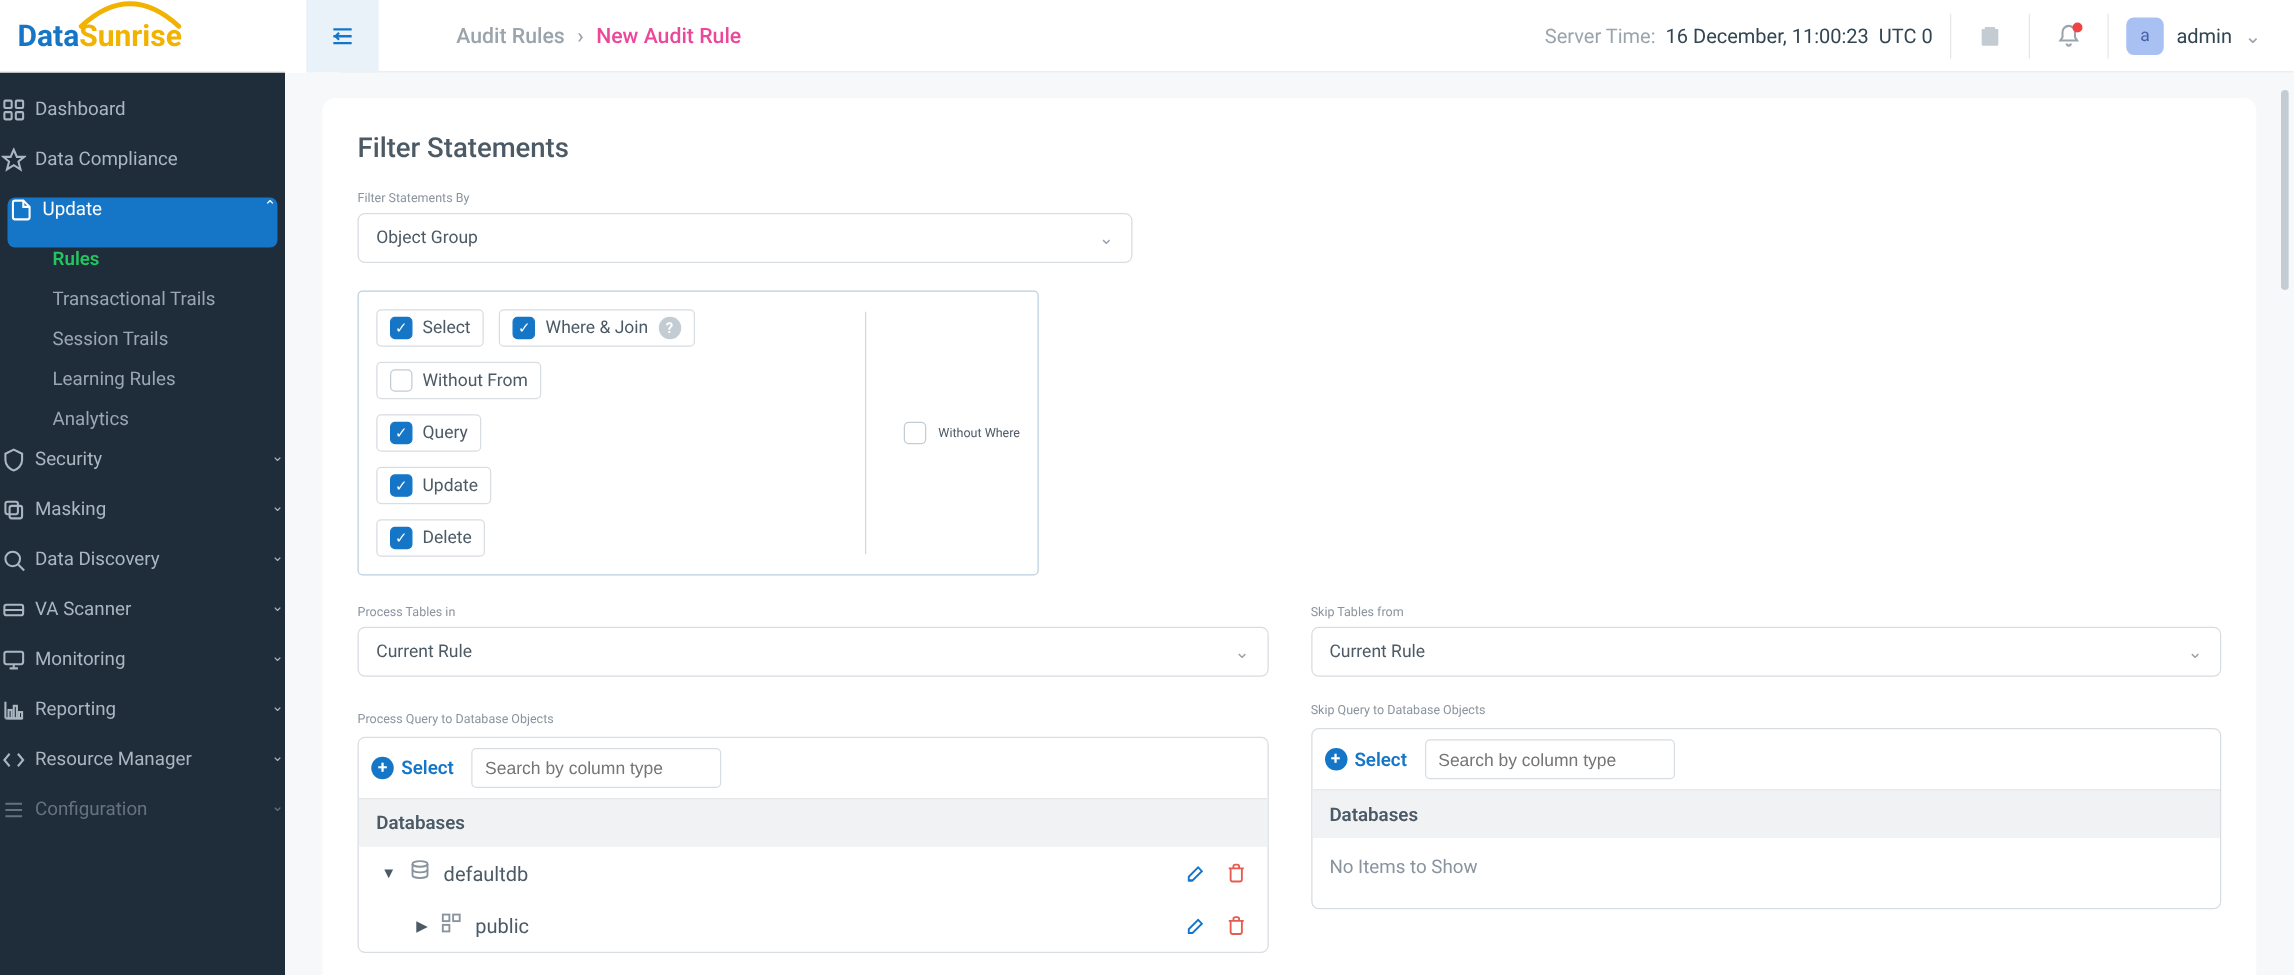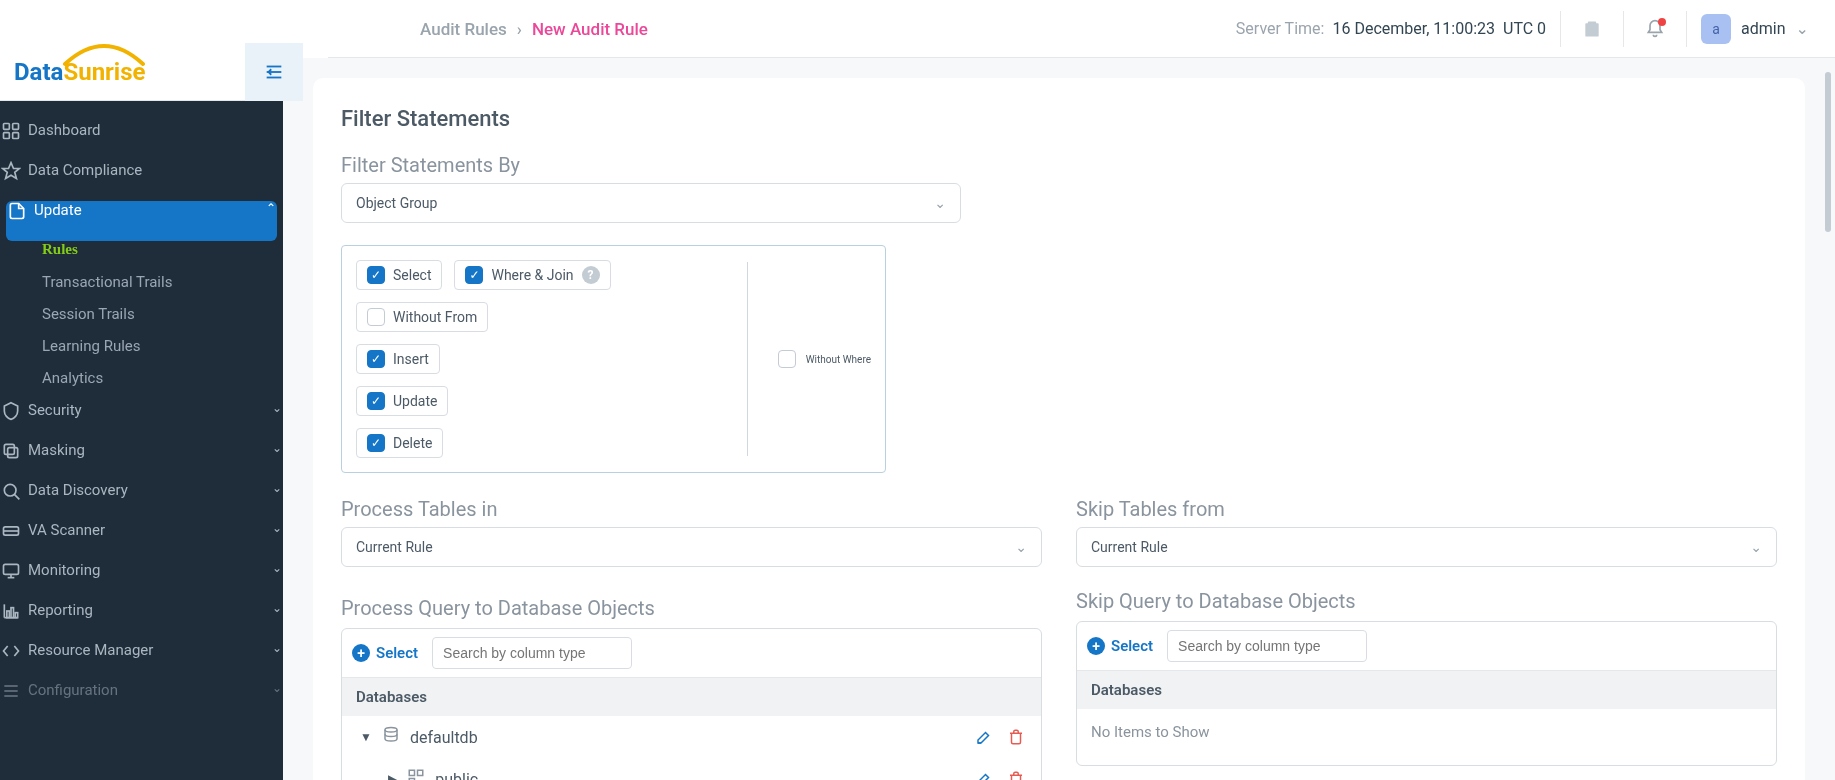--- a/index.html
+++ b/index.html
@@ -1,33 +1,33 @@
 <!DOCTYPE html>
 <html><head>
 <meta charset="utf-8">
 <style>
   * { box-sizing: border-box; margin: 0; padding: 0; }
   body { font-family: -apple-system, BlinkMacSystemFont, "Segoe UI", Roboto, sans-serif; font-size:14px; color:#324552; background:#fff; width:1835px; height:780px; overflow:hidden; }
   .app { display:flex; height:100%; width:100%; }
-  .sidebar { width:283px; background:#1f2d3b; color:#aab6c0; flex:none; position:relative;margin-top:43px; }
+  .sidebar { width:228px; background:#1f2d3b; color:#aab6c0; flex:none; position:relative; }
   .logo-row { height:58px; background:#fff; display:flex; align-items:center; padding-left:14px; border-bottom:1px solid #e5e8eb;}
   .logo { font-size:24px; font-weight:700; display:flex; align-items:center; gap:0;}
   .logo .blue{color:#1576c7;}
   .logo .orange{color:#f2b200;}
   .toggle-btn { position:absolute; left:245px; top:0; height:58px; width:58px; background:#eaf2f9; display:flex; align-items:center; justify-content:center; z-index:5;}
   .toggle-btn svg{stroke:#1576c7;}
   .nav { padding-top:20px; }
   .nav-item { display:flex; align-items:flex-start; height:40px; padding:0 1px; font-size:15px; color:#aab6c0; cursor:pointer; gap:7px; position:relative;}
   .nav-item .lbl{ flex:1; white-space:nowrap; overflow:hidden;}
   .nav-item.active { background:#1576c7; color:#fff; border-radius:6px; margin:0 6px;}
   .nav-item.active .icn, .nav-item.active .chev{ color:#fff;}
   .chev{ color:#aab6c0; font-size:12px;}
   .sub { padding-left:28px;}
   .sub .nav-item{ height:32px; font-size:15px; color:#9aa6b2; padding-left:14px;}
-  .sub .nav-item.sub-active{ color:#84cc16; font-weight:600;font-family:Liberation Serif, serif;}
+  .sub .nav-item.sub-active{ color:#22c55e; font-weight:600;}
   .icn{ width:20px; height:20px; display:flex; align-items:center; justify-content:center; color:#aab6c0;}
   .icn svg{ width:20px; height:20px; stroke:currentColor; fill:none; stroke-width:2;}
 
   .main { flex:1; display:flex; flex-direction:column; min-width:0;}
   .topbar { height:58px; border-bottom:1px solid #e5e8eb; display:flex; align-items:center; padding:0 26px 0 92px; gap:14px;margin-left:45px;}
   .breadcrumb { display:flex; align-items:center; gap:10px; font-size:17px; font-weight:500; color:#9aa4ad;}
   .breadcrumb .cur{ color:#ec4899;}
   .breadcrumb .sep{ color:#9aa4ad;}
   .tflex{flex:1;}
   .server-time { display:flex; gap:8px; font-size:16px; color:#324552;}
@@ -35,21 +35,21 @@
   .vline{ width:1px; height:36px; background:#e5e8eb;}
   .icon-btn{ width:34px; height:34px; display:flex; align-items:center; justify-content:center; color:#9aa4ad; position:relative;}
   .icon-btn svg{ width:20px;height:20px;}
   .dot{ position:absolute; top:6px; right:6px; width:8px; height:8px; background:#ef4444; border-radius:50%;}
   .user { display:flex; align-items:center; gap:10px; font-size:16px; color:#324552;}
   .avatar{ width:30px;height:30px; background:#a9c1f2; color:#4462a8; border-radius:6px; display:flex; align-items:center; justify-content:center; font-size:14px;}
 
   .page { flex:1; overflow:auto; background:#f7f8fa; padding:20px 30px 0 30px; }
   .card{ background:#fff; border-radius:10px; padding:28px 28px 26px 28px;}
   .section-title{ font-size:22px; font-weight:500; color:#4c5a66; margin-bottom:22px}
-  .field-label{ font-size:20px; color:#8a949e; margin-bottom:6px;}
+  .field-label{ font-size:10px; color:#8a949e; margin-bottom:6px;}
   .select-box{ height:40px; border:1px solid #d8dde2; border-radius:6px; display:flex; align-items:center; padding:0 14px; width:620px; max-width:100%; justify-content:space-between; color:#4c5a66;}
   .select-box.full{ width:100%;}
   .select-chev{ color:#9aa4ad;}
 
   .filter-panel{ margin-top:22px; border:1px solid #b9d0df; border-radius:4px; padding:14px 14px; width:545px; display:flex; gap:20px;}
   .fp-col{ display:flex; flex-direction:column; gap:12px; }
   .fp-vline{ width:1px; background:#cfd8df; align-self:stretch; margin:2px 10px;}
   .chip{ display:inline-flex; align-items:center; gap:8px; height:30px; padding:0 10px; border:1px solid #d8dde2; border-radius:4px; font-size:14px; color:#4c5a66; cursor:pointer; width:fit-content;}
   .chk{ width:18px; height:18px; border-radius:4px; border:1px solid #c3cbd3; display:flex; align-items:center; justify-content:center; flex:none;}
   .chk.on{ background:#1576c7; border-color:#1576c7; color:#fff; font-size:12px;}
@@ -295,21 +295,21 @@
                 <span>Where &amp; Join</span>
                 <span class="help-dot">?</span>
               </div>
               <div class="chip">
                 <span class="chk"></span>
                 <span>Without From</span>
               </div>
             </div>
             <div class="chip">
               <span class="chk on">✓</span>
-              <span>Insert</span>
+              <span>Query</span>
             </div>
             <div class="chip">
               <span class="chk on">✓</span>
               <span>Update</span>
             </div>
             <div class="chip">
               <span class="chk on">✓</span>
               <span>Delete</span>
             </div>
           </div>

